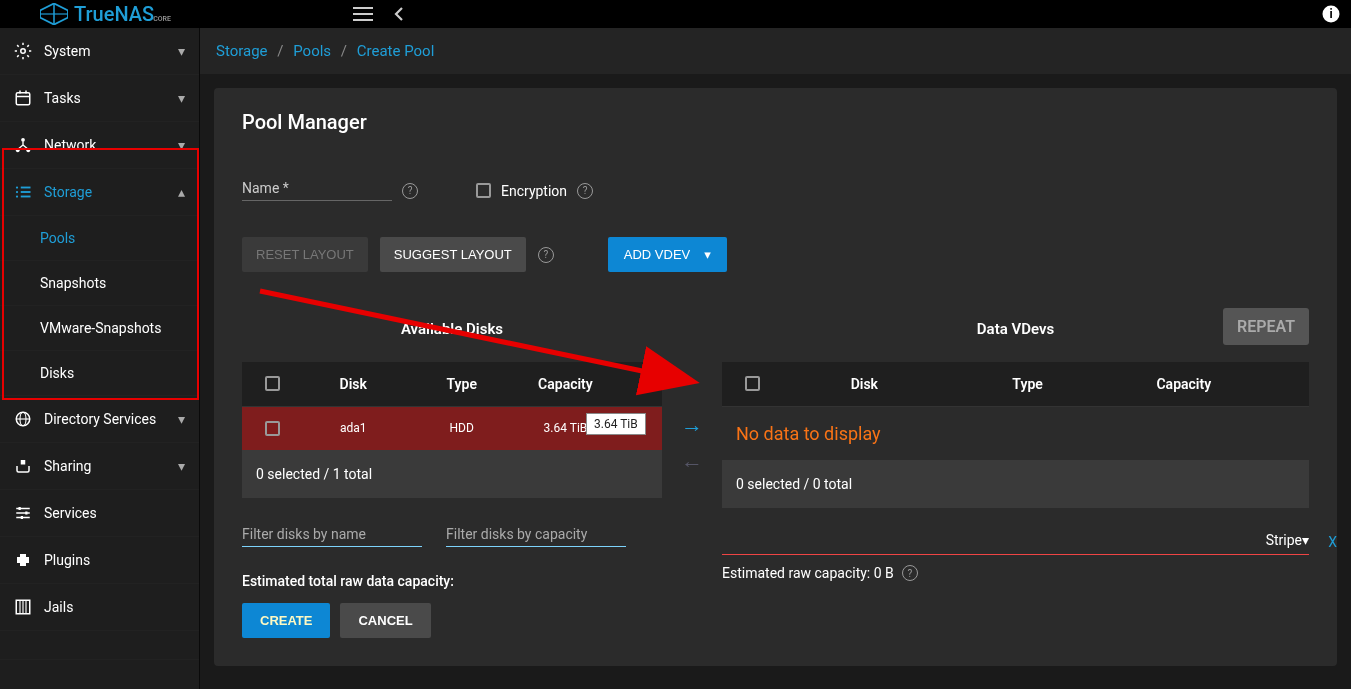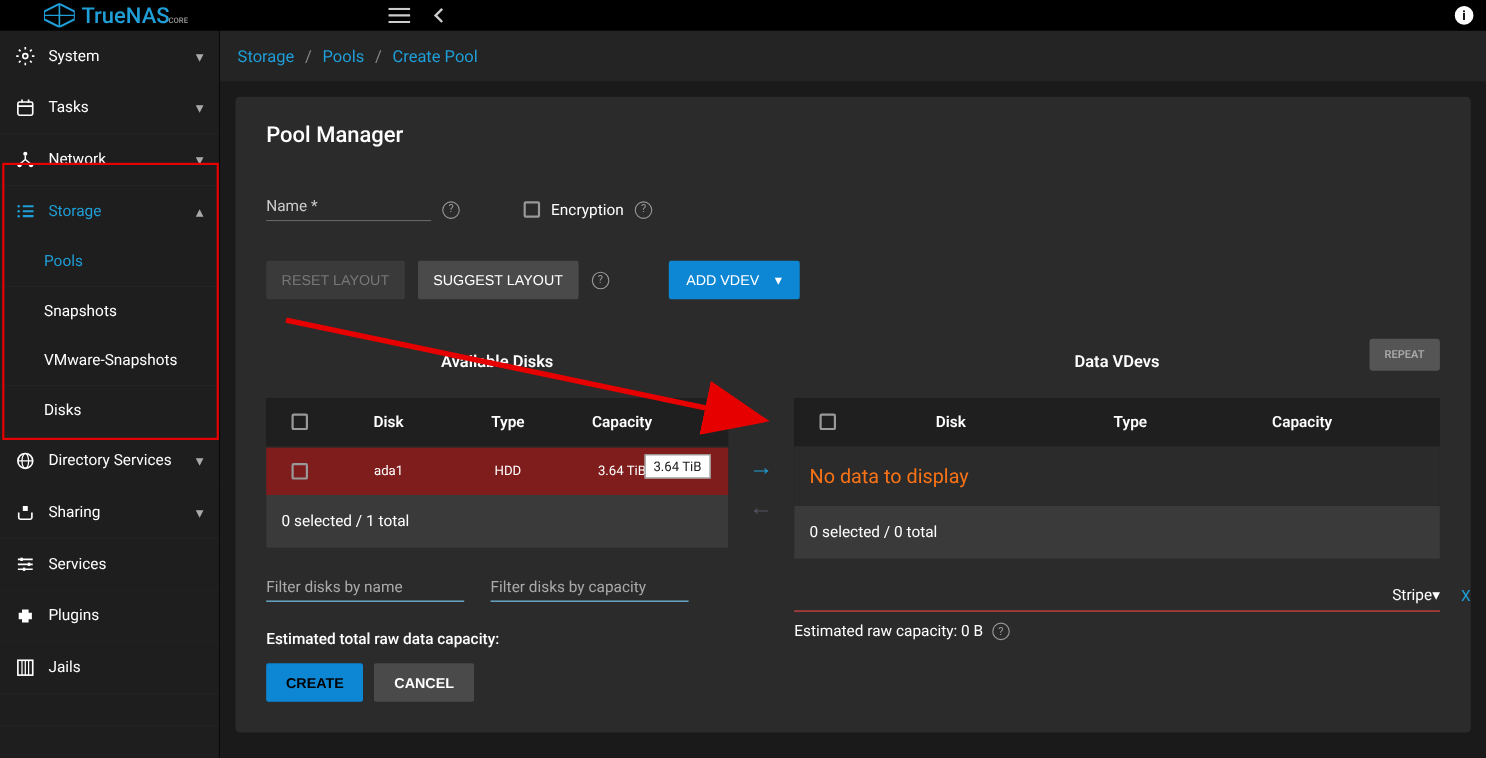--- a/index.html
+++ b/index.html
@@ -184,21 +184,21 @@
 .panel-title-row { display: flex; align-items: center; justify-content: center; position: relative; height: 30px; margin-bottom: 18px;}
 .panel-title { color: #fff; font-weight: 600; font-size: 15px;}
 .repeat-btn {
   position: absolute;
   right: 0;
   top: -6px;
   background: #555;
   color: #aaa;
   font-weight: 600;
   padding: 9px 14px;
-  font-size: 10px;
+  font-size: 16px;
   border-radius: 3px;
 }
 .tbl {
   width: 100%;
   background: #1f1f1f;
 }
 .tbl .thead {
   display: flex;
   background: #1f1f1f;
   padding: 14px 10px;
@@ -242,21 +242,21 @@
   color: #fff;
   display: flex;
   justify-content: flex-end;
   align-items: center;
   cursor: pointer;
 }
 .vdev-x { position: absolute; right: -28px; top: 2px; color: #1f9ed7; font-size: 14px; cursor: pointer;}
 .est-cap { color: #fff; font-size: 14px; margin-top: 10px; display: flex; align-items: center; gap: 8px;}
 .est-total { color: #fff; font-size: 14px; font-weight: 500; margin-top: 26px;}
 .button-row-final { margin-top: 14px; display: flex; gap: 10px;}
-.btn-create { background: #0d87d4; color: #000000; padding: 10px 18px; font-weight: 600; font-size: 13px; border: none; border-radius: 2px;}
+.btn-create { background: #0d87d4; color: #fef9c3; padding: 10px 18px; font-weight: 600; font-size: 13px; border: none; border-radius: 2px;}
 .btn-cancel { background: #4a4a4a; color: #fff; padding: 10px 18px; font-weight: 700; font-size: 13px; border: none; border-radius: 2px;}
 
 .tooltip {
   position: absolute;
   top: 413px;
   left: 586px;
   background: #fff;
   color: #222;
   font-size: 12px;
   padding: 3px 7px;

